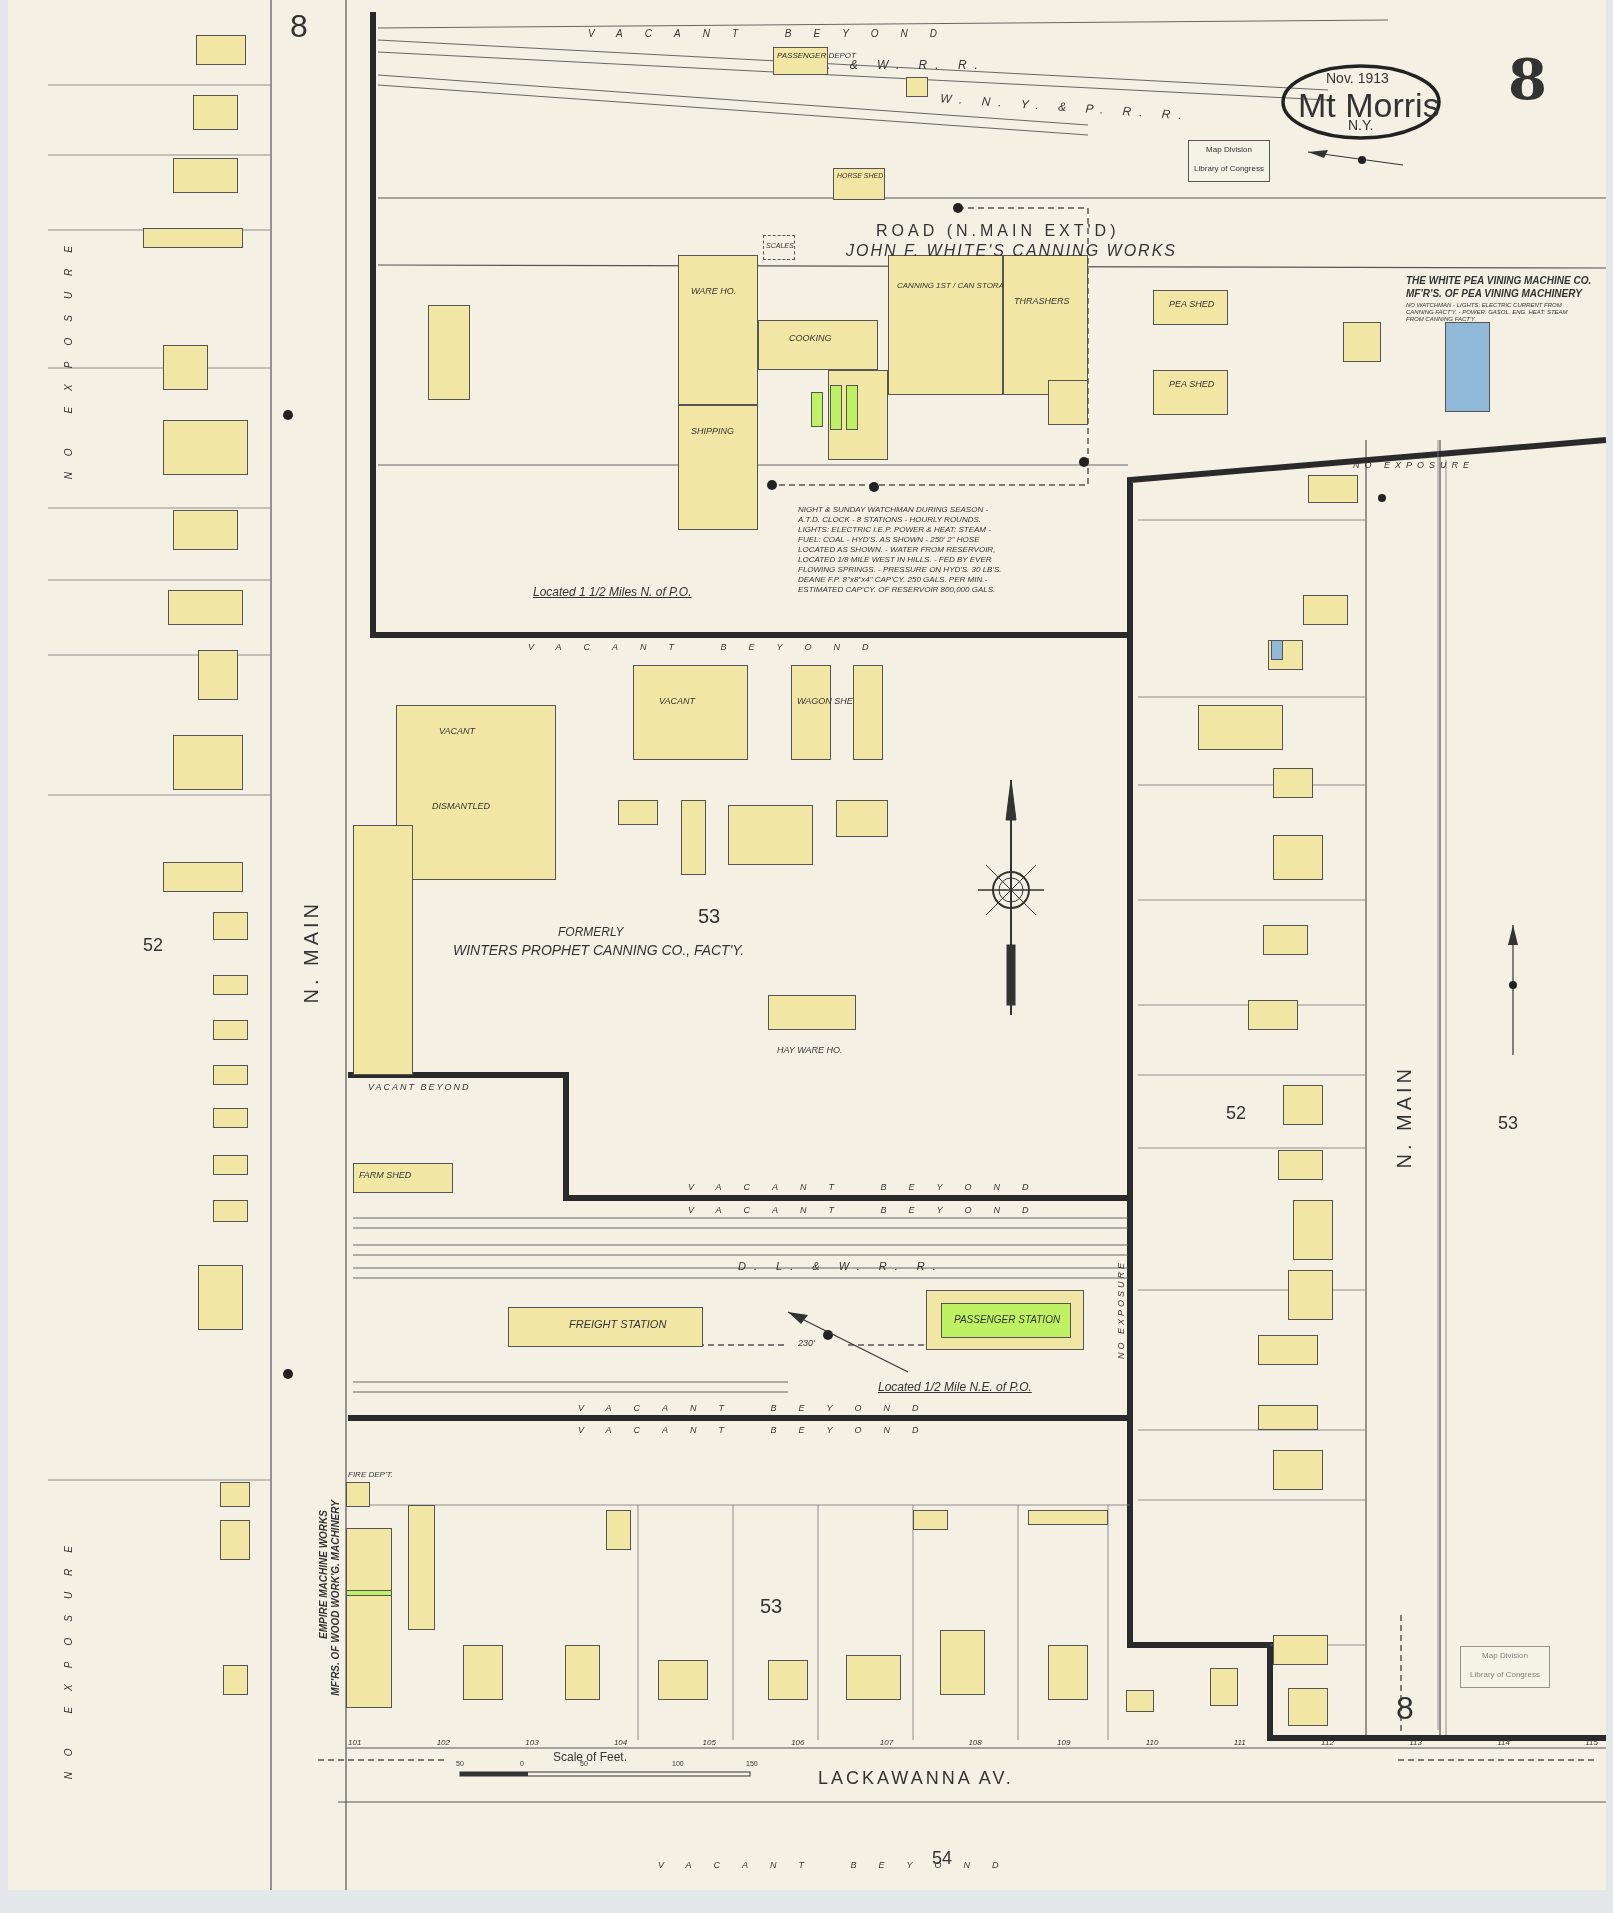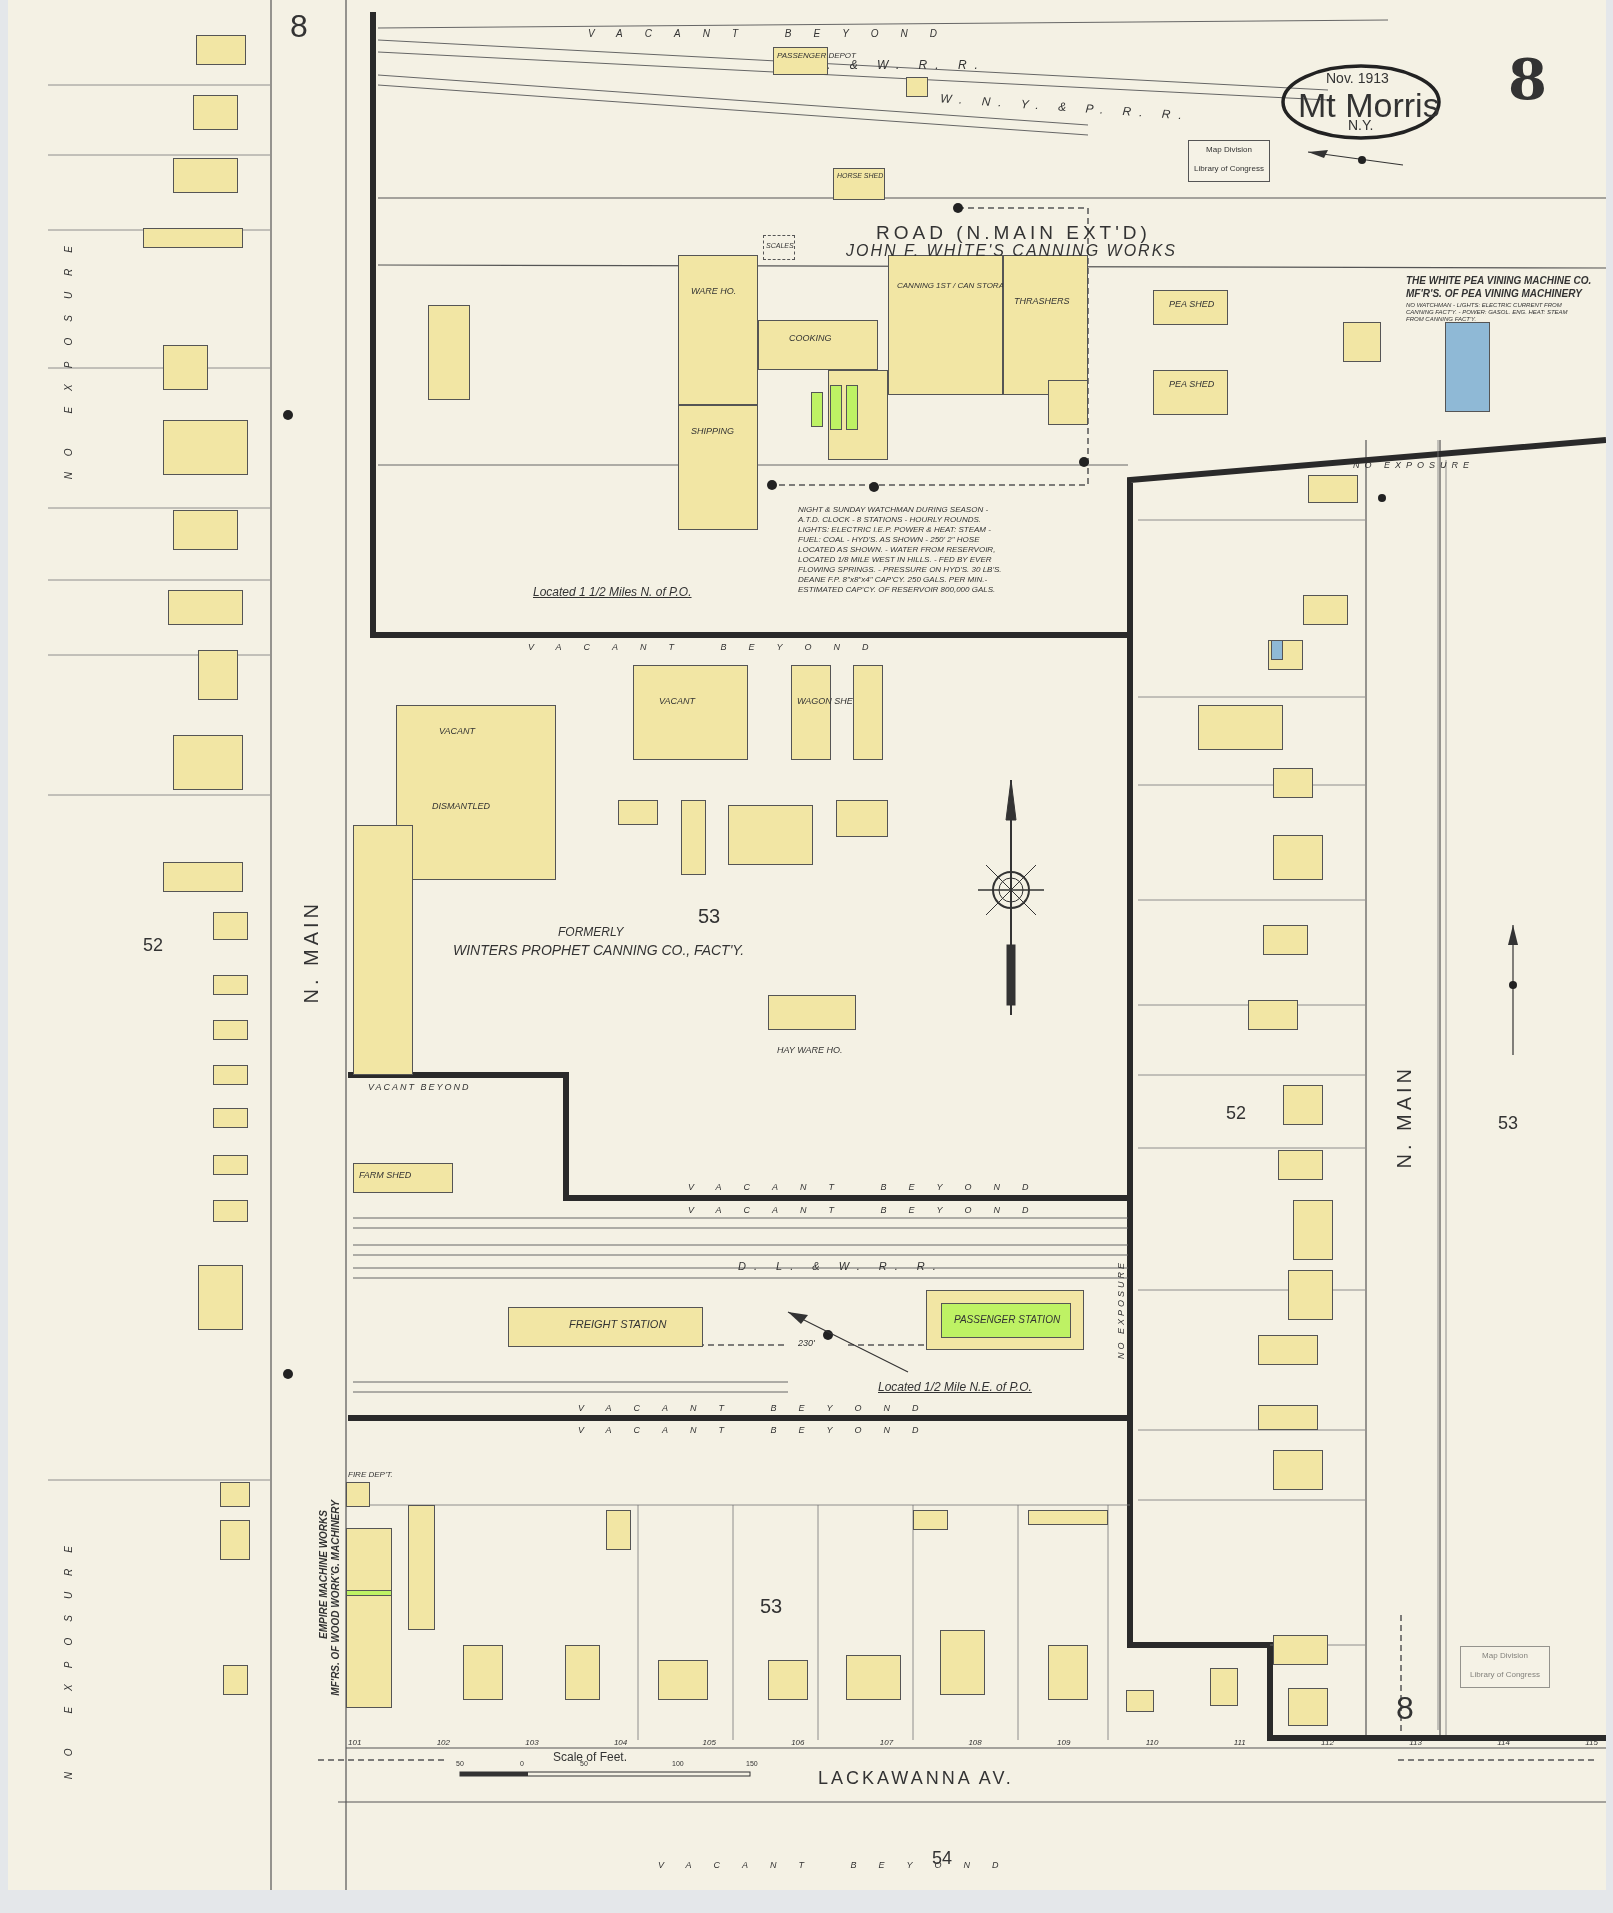--- a/index.html
+++ b/index.html
@@ -151,21 +151,21 @@
     <div style="margin-top:10px;">Library of Congress</div>
   </div>
   <div class="stamp" style="left:1452px;top:1646px;width:88px;height:40px;opacity:0.6;">
     <div style="margin-top:4px;">Map Division</div>
     <div style="margin-top:10px;">Library of Congress</div>
   </div>
 
   <div class="lbl vert" style="left:292px;top:900px;font-size:20px;letter-spacing:4px;">N.  MAIN</div>
   <div class="lbl vert" style="left:1385px;top:1065px;font-size:20px;letter-spacing:4px;">N.  MAIN</div>
   <div class="lbl" style="left:810px;top:1768px;font-size:18px;letter-spacing:3px;">LACKAWANNA  AV.</div>
-  <div class="lbl" style="left:868px;top:222px;font-size:19px;letter-spacing:4px;">ROAD (N.MAIN EXT'D)</div>
+  <div class="lbl" style="left:868px;top:222px;font-size:16px;letter-spacing:4px;">ROAD (N.MAIN EXT'D)</div>
 
   <div class="lbl it" style="left:765px;top:58px;font-size:12px;letter-spacing:8px;">D. L. &amp; W. R. R.</div>
   <div class="lbl it" style="left:932px;top:100px;font-size:12px;letter-spacing:8px;transform:rotate(4deg);">W. N. Y. &amp; P. R. R.</div>
   <div class="lbl it" style="left:730px;top:1260px;font-size:11px;letter-spacing:8px;">D. L. &amp; W. R. R.</div>
 
   <div class="lbl" style="left:135px;top:935px;font-size:18px;">52</div>
   <div class="lbl" style="left:690px;top:905px;font-size:20px;">53</div>
   <div class="lbl" style="left:752px;top:1595px;font-size:20px;">53</div>
   <div class="lbl" style="left:1218px;top:1103px;font-size:18px;">52</div>
   <div class="lbl" style="left:1490px;top:1113px;font-size:18px;">53</div>

